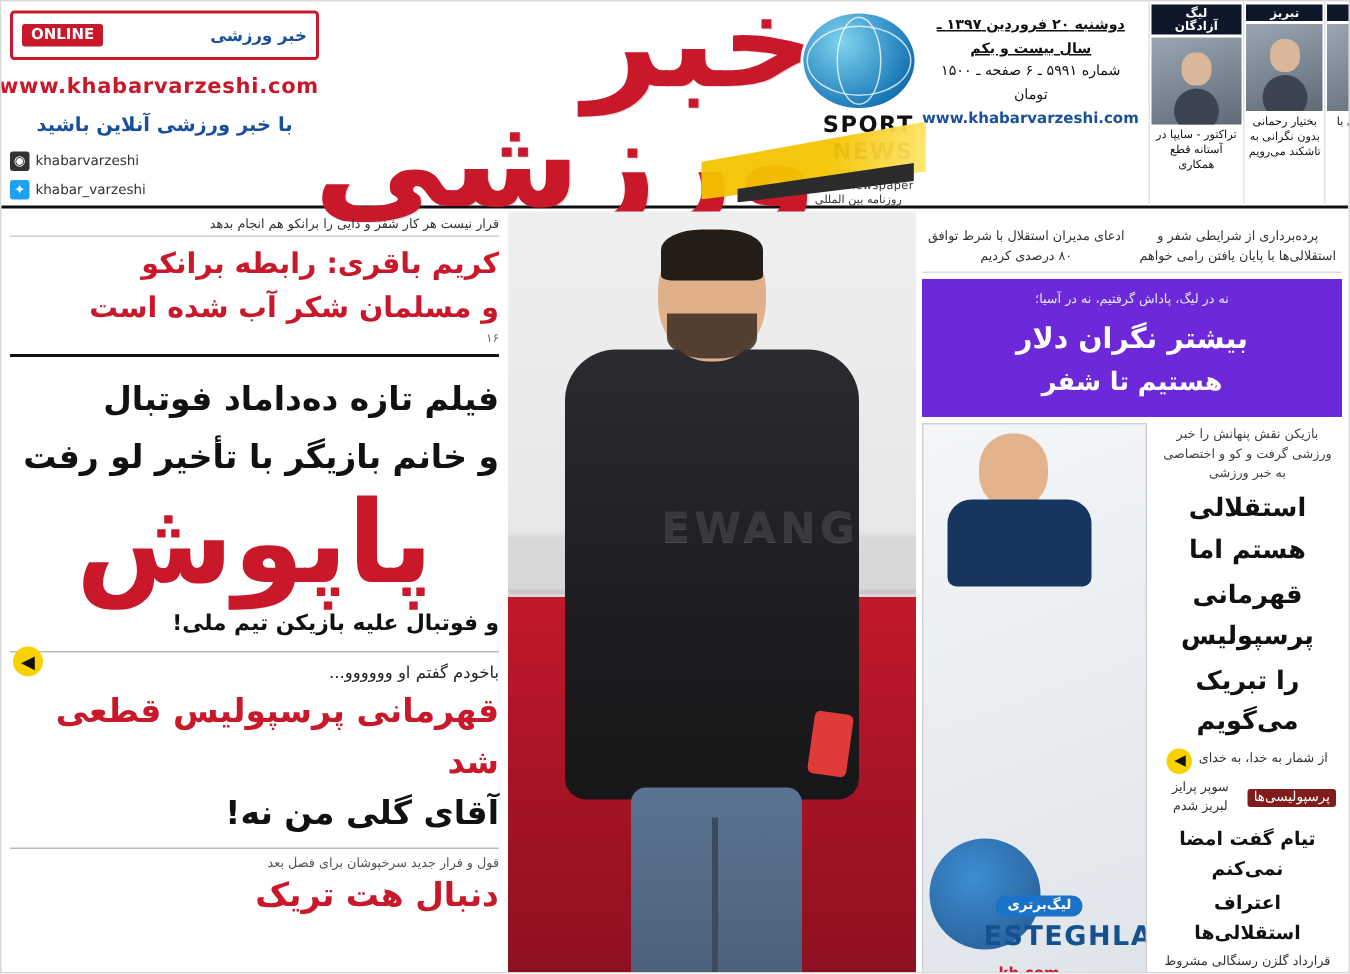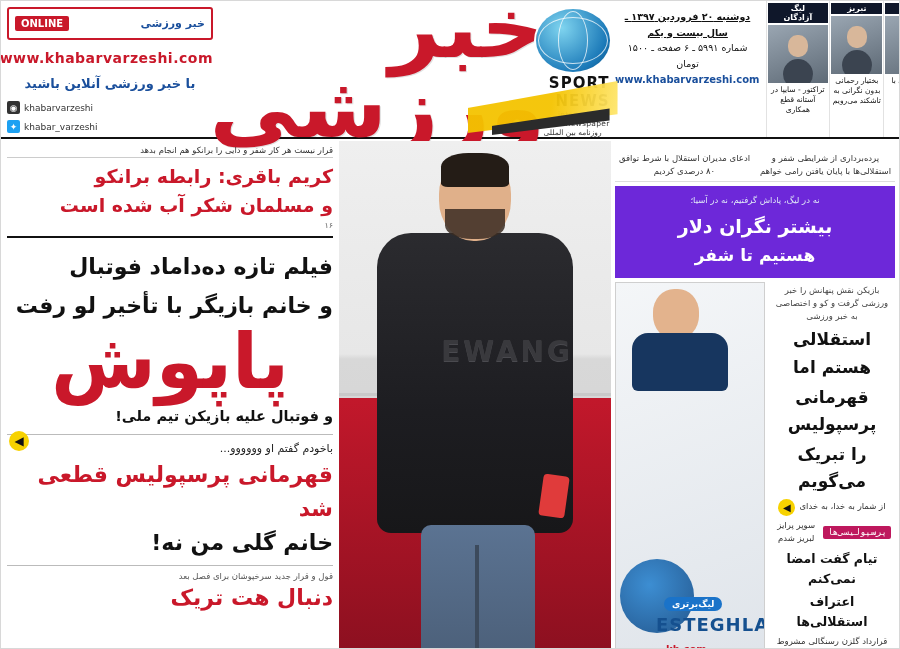--- a/index.html
+++ b/index.html
@@ -216,21 +216,21 @@
   }
   .txt-col .kicker { font-size: 8.5px; color: #444; line-height: 1.55; }
   .txt-col .big {
     font-size: 17px; font-weight: bold; color: #111; line-height: 1.6;
   }
   .arrow-row { display: flex; flex-direction: row-reverse; align-items: center; gap: 4px; justify-content:center;}
   .circ-arrow {
     width: 17px; height: 17px; border-radius: 50%; background: #f7d200;
     display: flex; align-items: center; justify-content: center; font-size: 10px; color: #111;
   }
-  .txt-col .pink { background: #be185d; color: #fff; font-size: 9px; padding: 1px 4px; border-radius: 2px; font-family: Liberation Mono, monospace;}
+  .txt-col .pink { background: #7f1d1d; color: #fff; font-size: 9px; padding: 1px 4px; border-radius: 2px;}
   .txt-col .tiny { font-size: 8.5px; color: #333; line-height: 1.6; }
   .txt-col .mid { font-size: 12.5px; color: #111; line-height: 1.6; font-weight: bold;}
 
   
   .col-center {
     width: 272px; position: relative; overflow: hidden;
     background: linear-gradient(180deg,#efefef 0%, #e7e7e7 42%, #d8d8d8 43%, #cfcfcf 100%);
   }
   .redfloor {
     position: absolute; left: 0; right: 0; bottom: 0; height: 250px;
@@ -371,21 +371,21 @@
       <div class="pagenum">۱۶</div>
       <div class="rule"></div>
       <div class="h-black">فیلم تازه ده‌داماد فوتبال</div>
       <div class="h-black">و خانم بازیگر با تأخیر لو رفت</div>
       <div class="mega">پاپوش</div>
       <div class="mega-sub">و فوتبال علیه بازیکن تیم ملی!</div>
       <div class="yarrow">◀</div>
       <div class="thin-rule"></div>
       <div class="h-quote">باخودم گفتم او وووووو...</div>
       <div class="h-big2">قهرمانی پرسپولیس قطعی شد</div>
-      <div class="h-big3">خانم گلی من نه!</div>
+      <div class="h-big3">آقای گلی من نه!</div>
       <div class="thin-rule"></div>
       <div class="foot-note">قول و قرار جدید سرخپوشان برای فصل بعد</div>
       <div class="h-big2">دنبال هت تریک</div>
 
     </div>
 
     <div class="col-center">
       <div class="redfloor"></div>
       <div class="wallline"></div>
       <div class="player">

